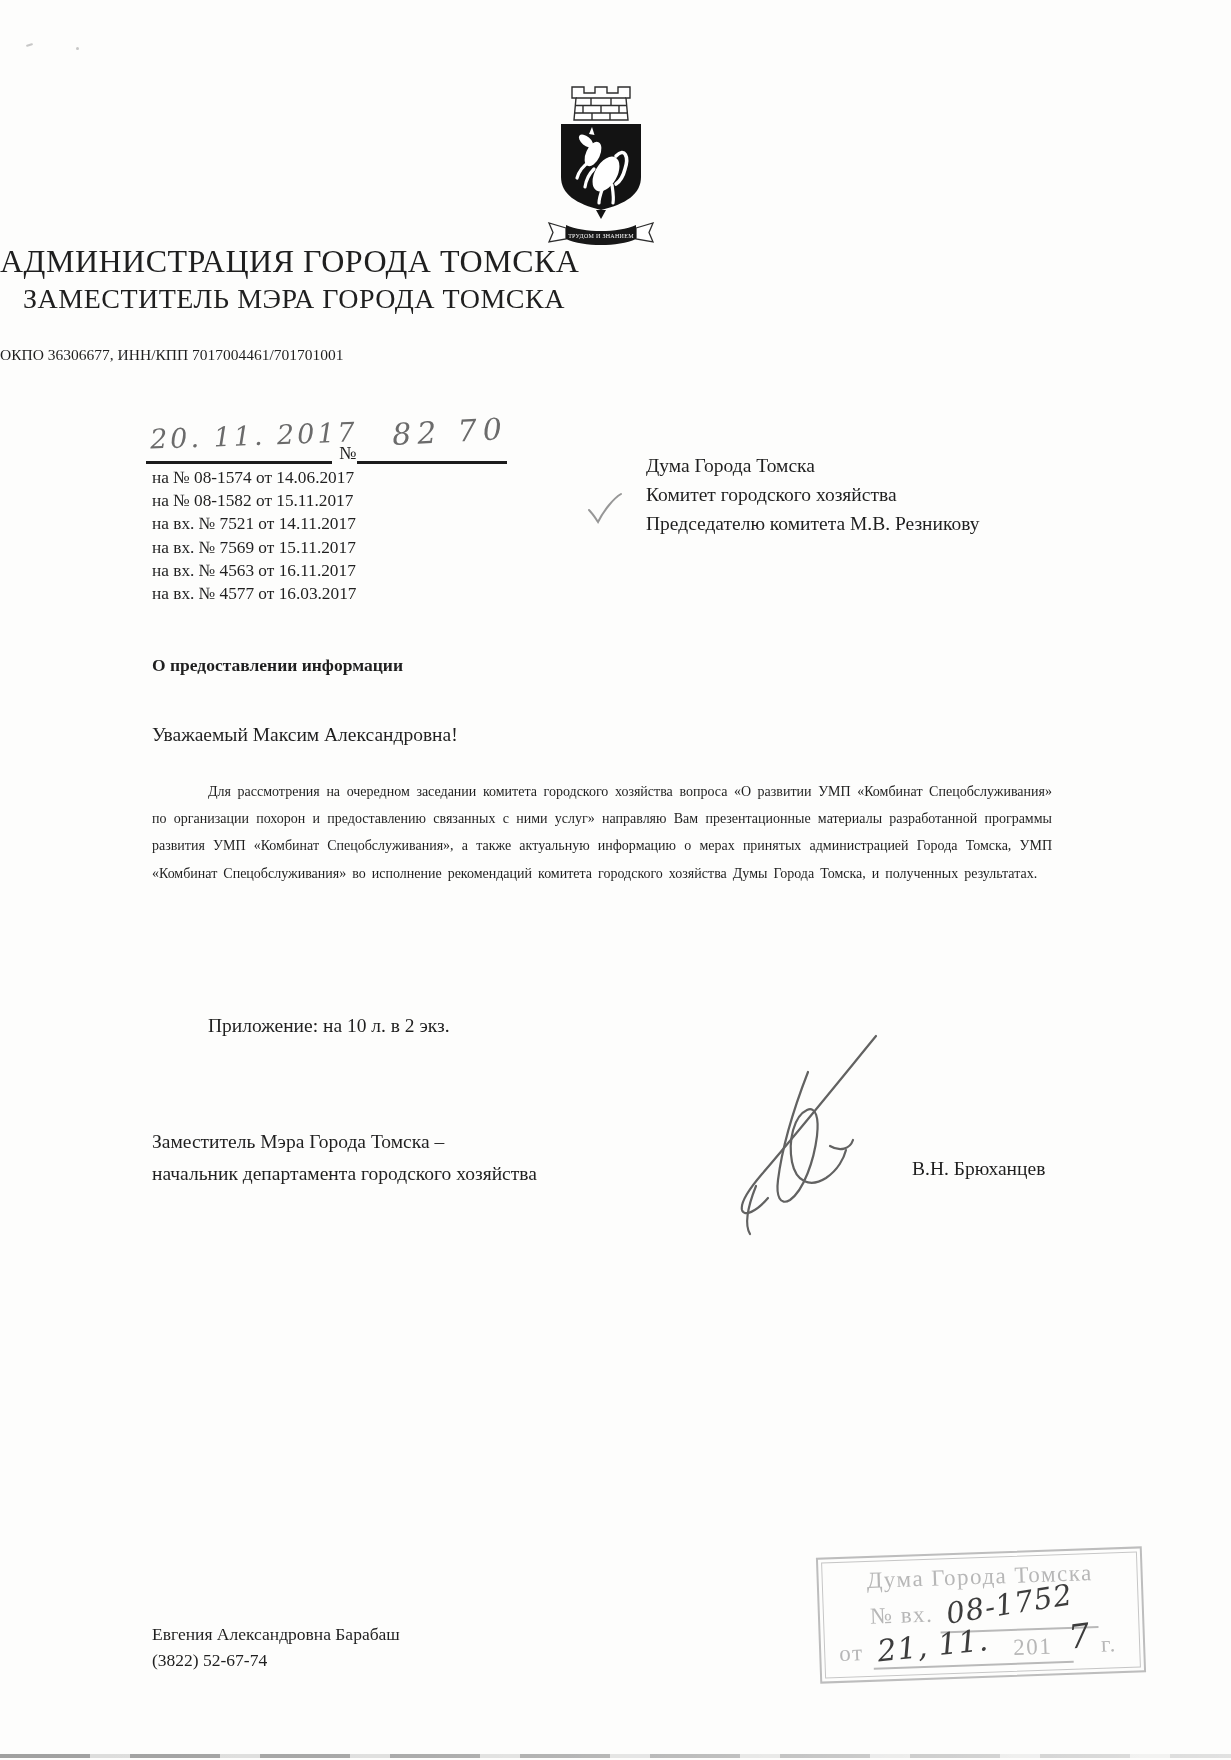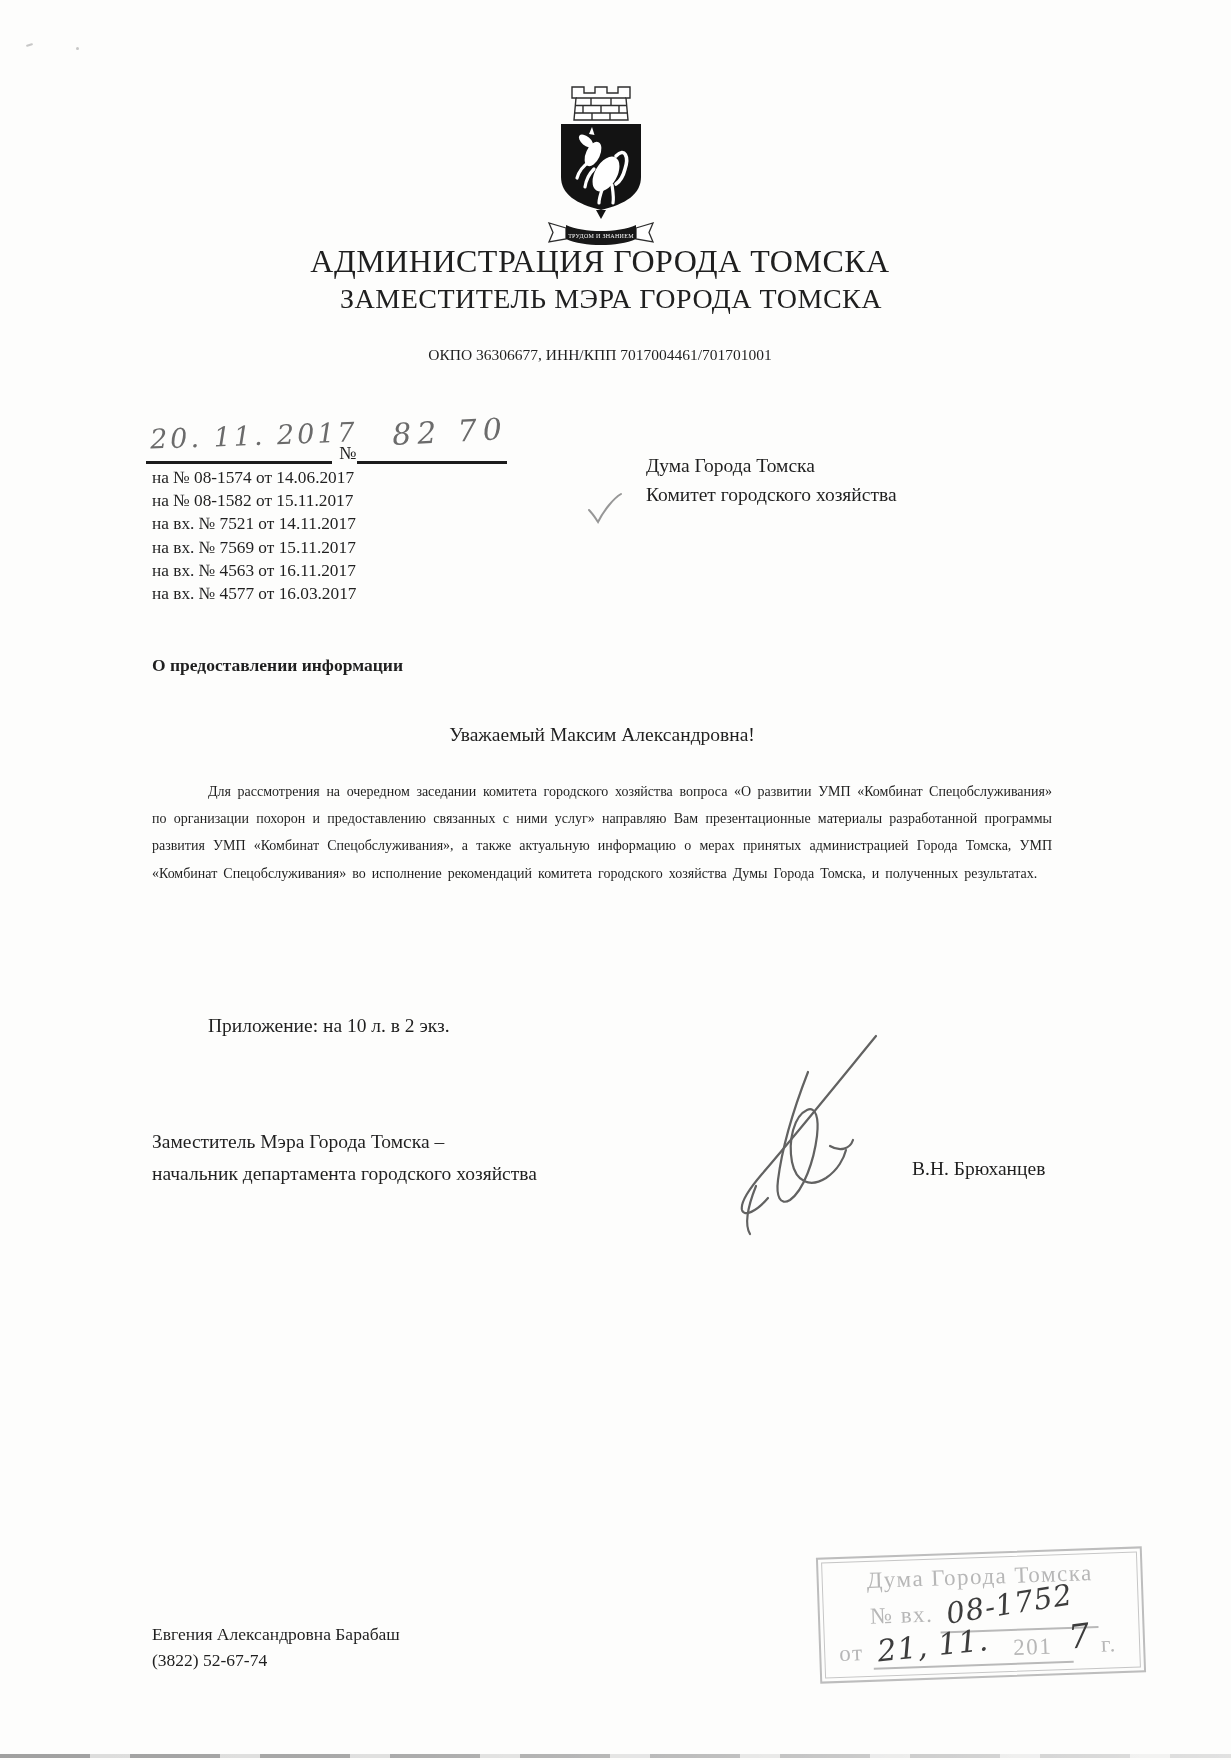--- a/index.html
+++ b/index.html
@@ -2,21 +2,21 @@
 <html><head>
 <meta charset="utf-8">
 <style>
   html,body{margin:0;padding:0;background:#e9e9e9;}
   .page{
     position:relative;width:1231px;height:1760px;margin:0 auto;
     background:#fdfdfc;color:#1f1f1f;
     font-family:"Liberation Serif",serif;overflow:hidden;
   }
   .abs{position:absolute;}
-  .center{text-align:center;}
+  .center{}
   .org-name{font-size:32px;letter-spacing:.5px;white-space:nowrap;}
   .org-sub{font-size:28px;letter-spacing:.5px;white-space:nowrap;}
   .addr{font-size:15.5px;white-space:nowrap;}
   .hw{font-family:"DejaVu Serif",serif;font-style:italic;color:#6b6b6b;}
   .rule{background:#1c1c1c;height:3px;}
   .reflist{font-size:17.3px;line-height:23.2px;}
   .recipient{font-size:19.5px;line-height:29px;}
   .subject{font-size:17.5px;font-weight:bold;}
   .bodytxt{
     font-size:14px;line-height:27.2px;text-align:justify;
@@ -80,41 +80,42 @@
 
     <g>
       <path d="M30,146 L13,141 L17,150.5 L13,160 L30,157 Z" fill="#ffffff" stroke="#2e2e2e" stroke-width="1.3"></path>
       <path d="M100,146 L117,141 L113,150.5 L117,160 L100,157 Z" fill="#ffffff" stroke="#2e2e2e" stroke-width="1.3"></path>
       <path d="M30,143 C48,151 82,151 100,143 L100,157 C82,165 48,165 30,157 Z" fill="#181818"></path>
       <text x="65" y="156" text-anchor="middle" font-size="6" letter-spacing="0.3" fill="#ffffff">ТРУДОМ И ЗНАНИЕМ</text>
     </g>
   </svg>
 
   <div class="abs center org-name" style="left:0;top:243px;width:1200px;">АДМИНИСТРАЦИЯ ГОРОДА ТОМСКА</div>
-  <div class="abs center org-sub" style="left:11px;top:283px;width:1200px;">ЗАМЕСТИТЕЛЬ МЭРА ГОРОДА ТОМСКА</div>
+  <div class="abs center org-sub" style="left:0;top:283px;width:1200px;padding-left:23px;">ЗАМЕСТИТЕЛЬ МЭРА ГОРОДА ТОМСКА</div>
   <div class="abs center addr" style="left:0;top:346px;width:1200px;">ОКПО 36306677, ИНН/КПП 7017004461/701701001</div>
 
   <div class="abs hw" style="left:150px;top:420px;font-size:27px;letter-spacing:3px;transform:rotate(-2deg);white-space:nowrap;">20. 11. 2017</div>
   <div class="abs rule" style="left:146px;top:461px;width:186px;"></div>
   <div class="abs" style="left:339px;top:443px;font-size:18px;">№</div>
   <div class="abs hw" style="left:392px;top:414px;font-size:30px;letter-spacing:6px;transform:rotate(-3deg);white-space:nowrap;">82 70</div>
   <div class="abs rule" style="left:357px;top:461px;width:150px;"></div>
 
   <div class="abs reflist" style="left:152px;top:466px;">
     <div>на № 08-1574 от 14.06.2017</div>
     <div>на № 08-1582 от 15.11.2017</div>
     <div>на вх. № 7521 от 14.11.2017</div>
     <div>на вх. № 7569 от 15.11.2017</div>
     <div>на вх. № 4563 от 16.11.2017</div>
     <div>на вх. № 4577 от 16.03.2017</div>
   </div>
 
   <div class="abs recipient" style="left:646px;top:451px;">
     <div>Дума Города Томска</div>
     <div>Комитет городского хозяйства</div>
+    <div>Председателю комитета М.В. Резникову</div>
   </div>
 
   <svg class="abs" style="left:586px;top:492px;" width="38" height="34" viewBox="0 0 38 34">
     <path d="M3,18 C7,22 10,27 12,30 C18,18 28,6 35,2" stroke="#979797" stroke-width="2" fill="none" stroke-linecap="round"></path>
   </svg>
 
   <div class="abs subject" style="left:152px;top:655px;">О предоставлении информации</div>
 
   <div class="abs center" style="left:152px;top:724px;width:900px;font-size:19.5px;">Уважаемый Максим Александровна!</div>
 

